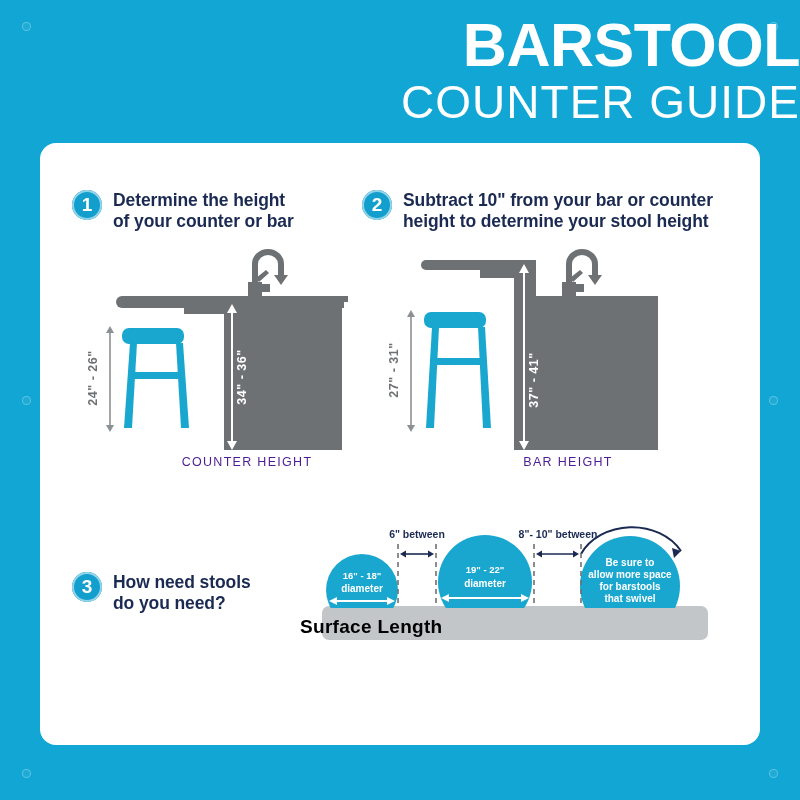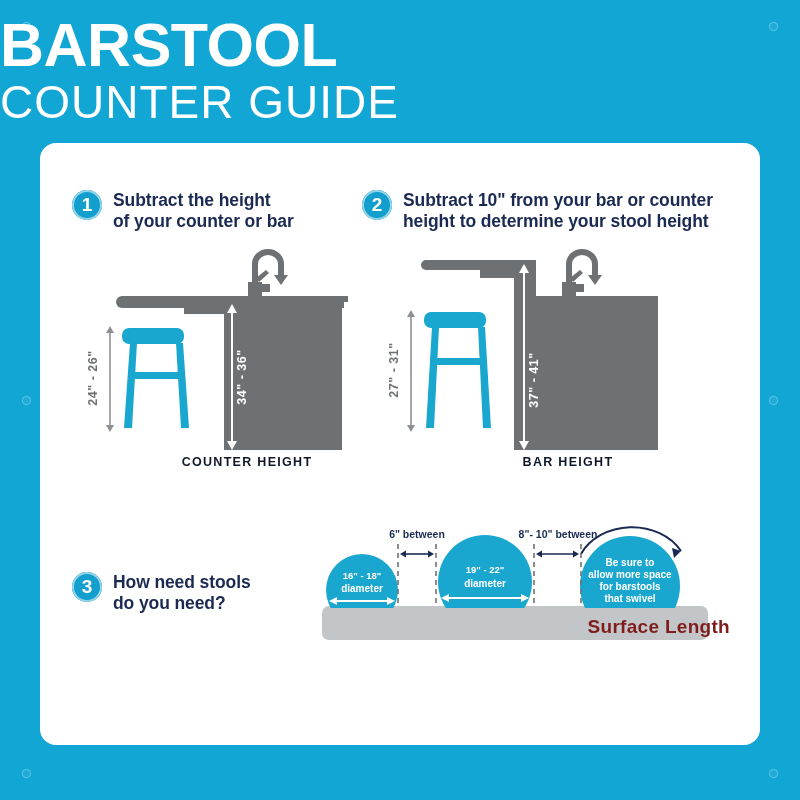--- a/index.html
+++ b/index.html
@@ -12,21 +12,21 @@
   .poster{position:relative;width:800px;height:800px;}
 
   
   .screw{position:absolute;width:7px;height:7px;border-radius:50%;
          border:1px solid rgba(255,255,255,.28);background:rgba(255,255,255,.06);}
   .screw.tl{left:22px;top:22px;} .screw.tr{right:22px;top:22px;}
   .screw.bl{left:22px;bottom:22px;} .screw.br{right:22px;bottom:22px;}
   .screw.ml{left:22px;top:396px;} .screw.mr{right:22px;top:396px;}
 
   
-  .headline{position:absolute;left:0;top:14px;width:800px;text-align:left;}
+  .headline{position:absolute;left:0;top:14px;width:800px;text-align:right;}
   .h-main{font-size:61px;font-weight:bold;color:#ffffff;letter-spacing:-0.5px;
           line-height:62px;}
   .h-sub{font-size:46px;color:#ffffff;letter-spacing:1px;line-height:52px;
          font-weight:300;}
 
   
   .card{position:absolute;left:40px;top:143px;width:720px;height:602px;
         background:#ffffff;border-radius:16px;}
 
   
@@ -42,36 +42,36 @@
   #step1{left:72px;top:190px;}
   #step2{left:362px;top:190px;}
   #step3{left:72px;top:572px;}
 
   
   .diagram{position:absolute;}
   #diagram-counter{left:100px;top:250px;width:290px;height:230px;}
   #diagram-bar{left:398px;top:250px;width:300px;height:230px;}
   #diagram-spacing{left:300px;top:520px;width:430px;height:150px;}
 
-  .cap{position:absolute;font-size:12.5px;font-weight:bold;color:#0f172a;
+  .cap{position:absolute;font-size:12.5px;font-weight:normal;color:#4c1d95;
        letter-spacing:1.3px;text-align:center;width:100%;}
   .cap-counter{top:205px;left:47px;width:200px;}
   .cap-bar{top:205px;left:70px;width:200px;}
 
   svg{display:block;overflow:visible;}
   .vlabel{font-family:"Liberation Sans", sans-serif;font-weight:bold;
           font-size:12.5px;fill:#6e7173;letter-spacing:.5px;}
   .vlabel.white{fill:#ffffff;}
   .smalllbl{font-family:"Liberation Sans", sans-serif;font-weight:bold;
             font-size:10.5px;fill:#1b2a52;}
   .circlbl{font-family:"Liberation Sans", sans-serif;font-weight:bold;
            font-size:10px;fill:#ffffff;}
   .circlbl.small{font-size:9.5px;}
-  .surf-label{position:absolute;left:0;top:96px;width:430px;text-align:right;
-              font-size:19px;font-weight:bold;color:#7f1d1d;letter-spacing:.3px;}
+  .surf-label{position:absolute;left:0;top:96px;width:430px;text-align:left;
+              font-size:19px;font-weight:bold;color:#000000;letter-spacing:.3px;}
   .surf-bar{position:absolute;left:22px;top:86px;width:386px;height:34px;
             background:#c3c6c8;border-radius:7px;}
 </style>
 </head>
 <body>
 
 <div class="poster">
 
   <div class="screw tl"></div>
   <div class="screw tr"></div>
@@ -82,21 +82,21 @@
 
   <div class="headline">
     <div class="h-main">BARSTOOL</div>
     <div class="h-sub">COUNTER GUIDE</div>
   </div>
 
   <div class="card"></div>
 
   <div class="step" id="step1">
     <div class="step-num">1</div>
-    <div class="step-text">Subtract the height
+    <div class="step-text">Determine the height
 of your counter or bar</div>
   </div>
 
   <div class="step" id="step2">
     <div class="step-num">2</div>
     <div class="step-text">Subtract 10" from your bar or counter
 height to determine your stool height</div>
   </div>
 
   <div class="step" id="step3">

